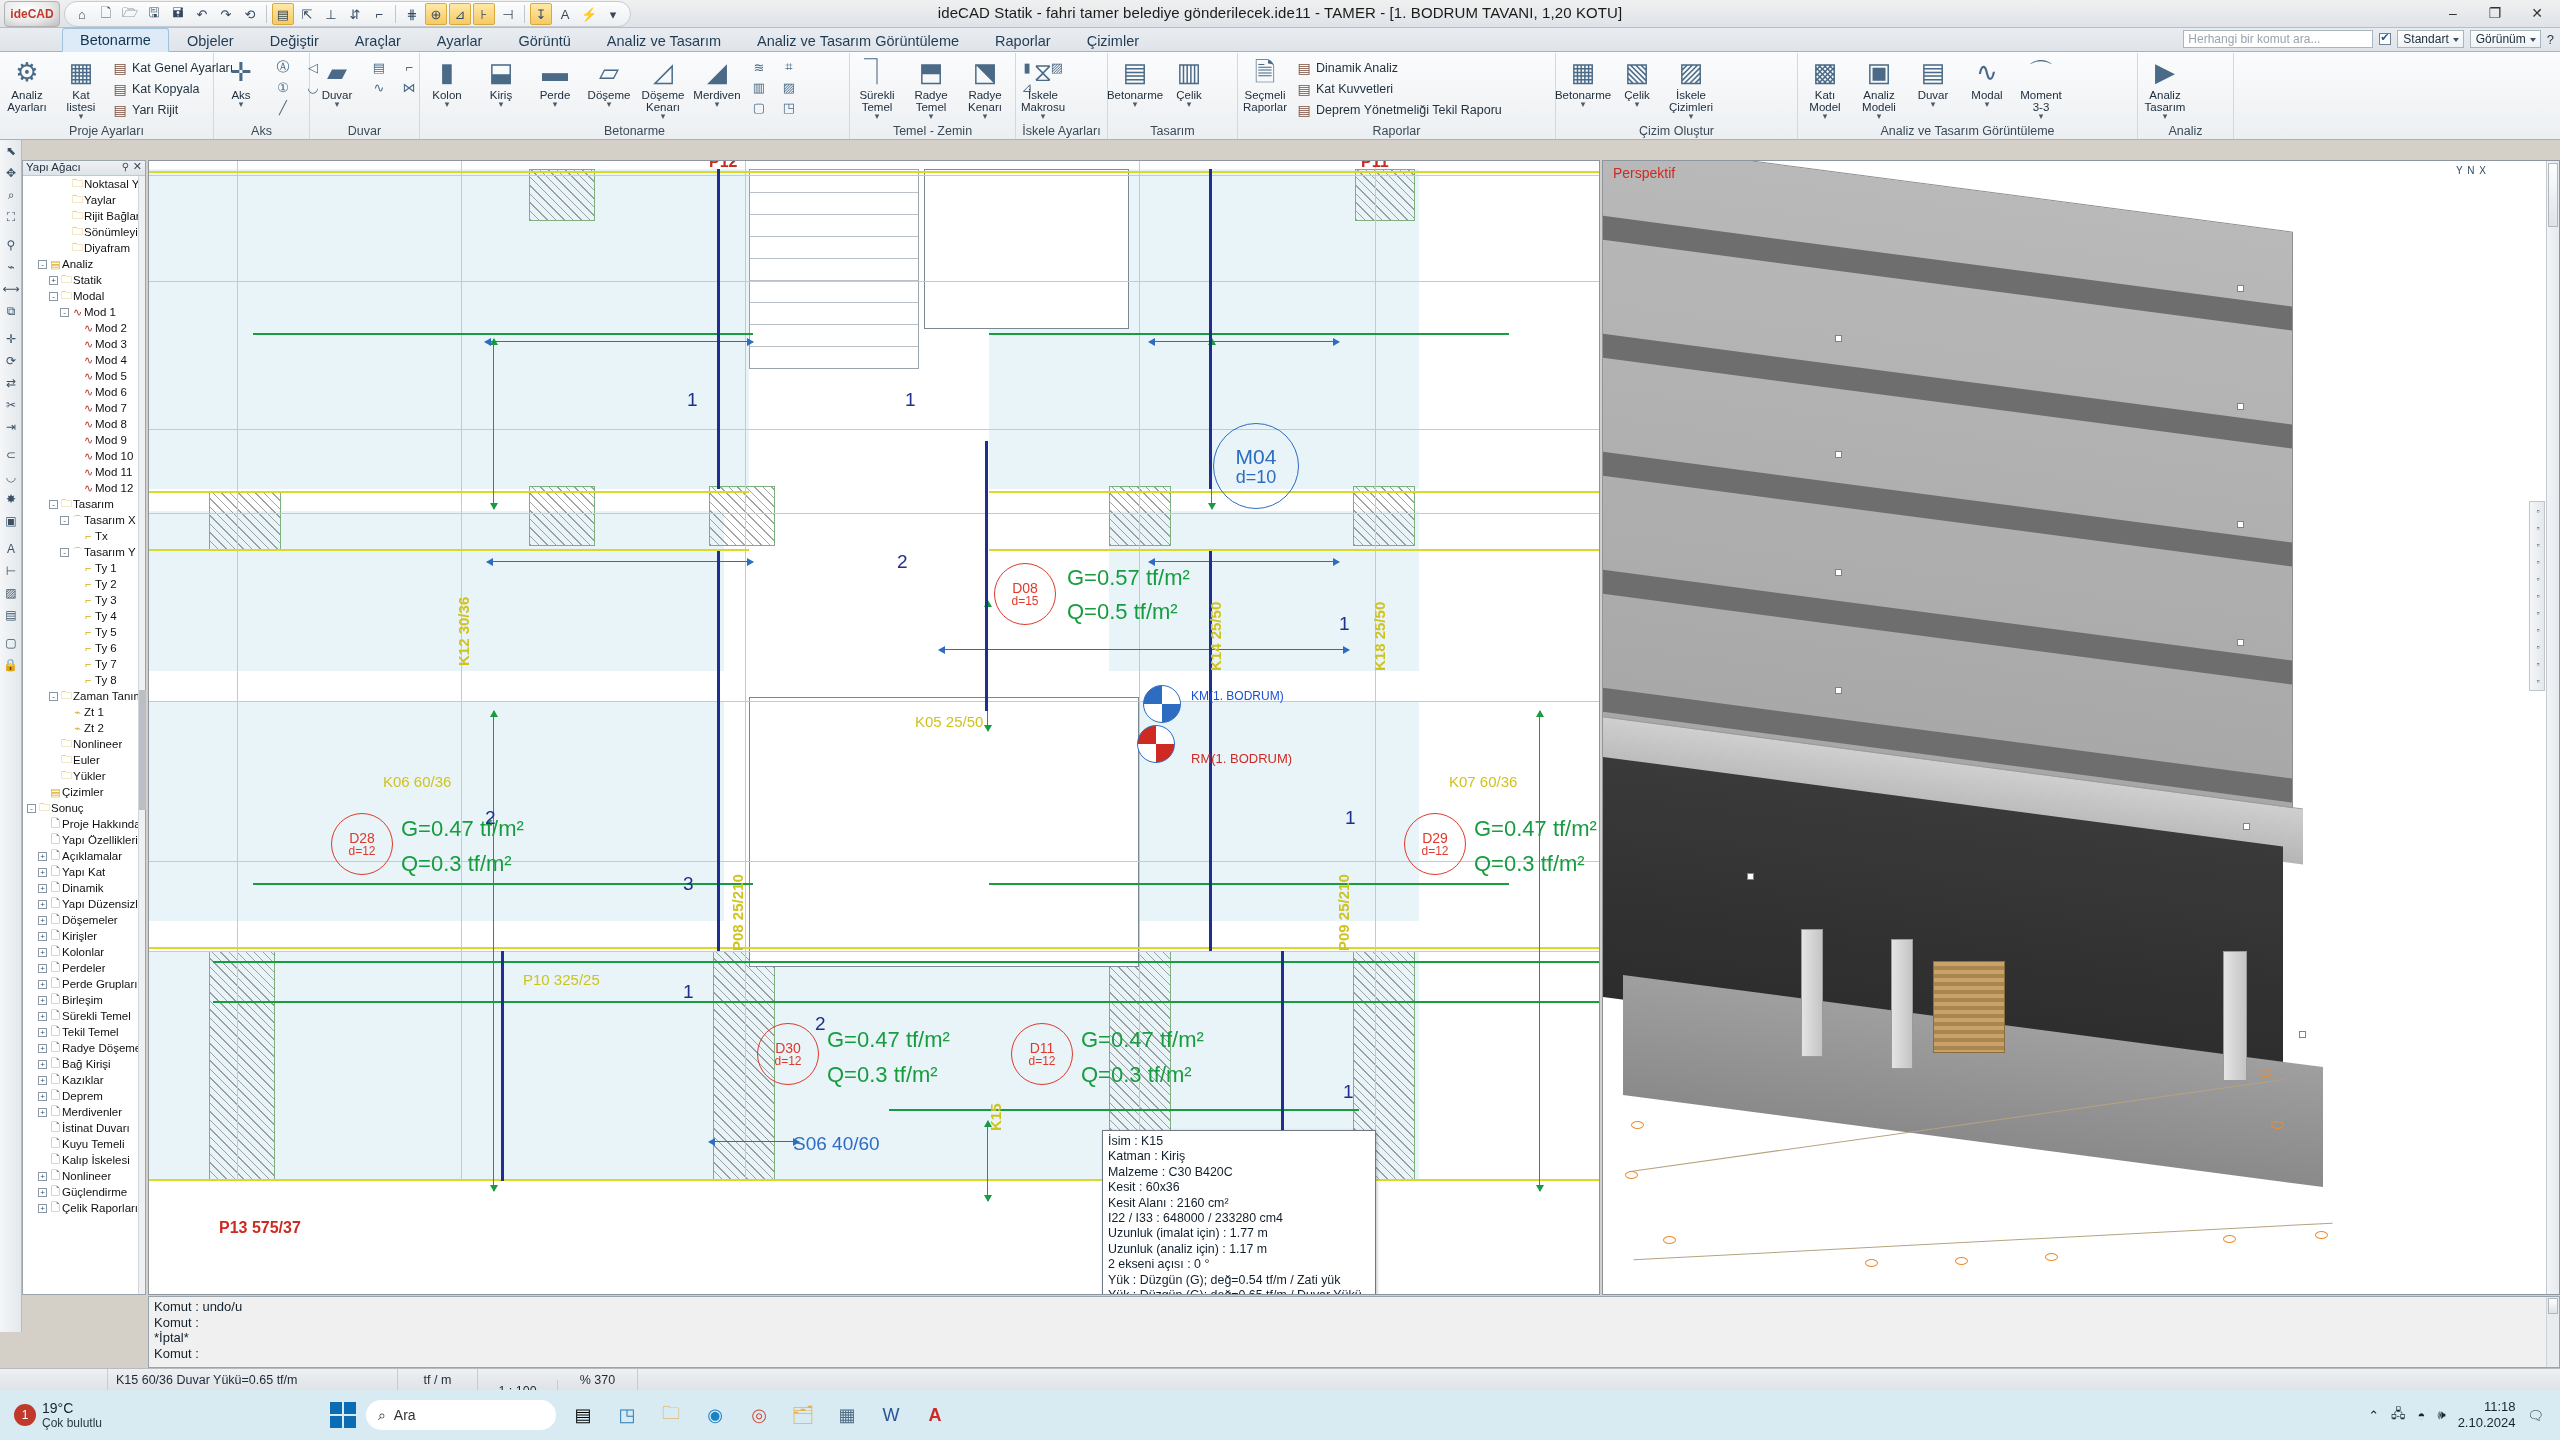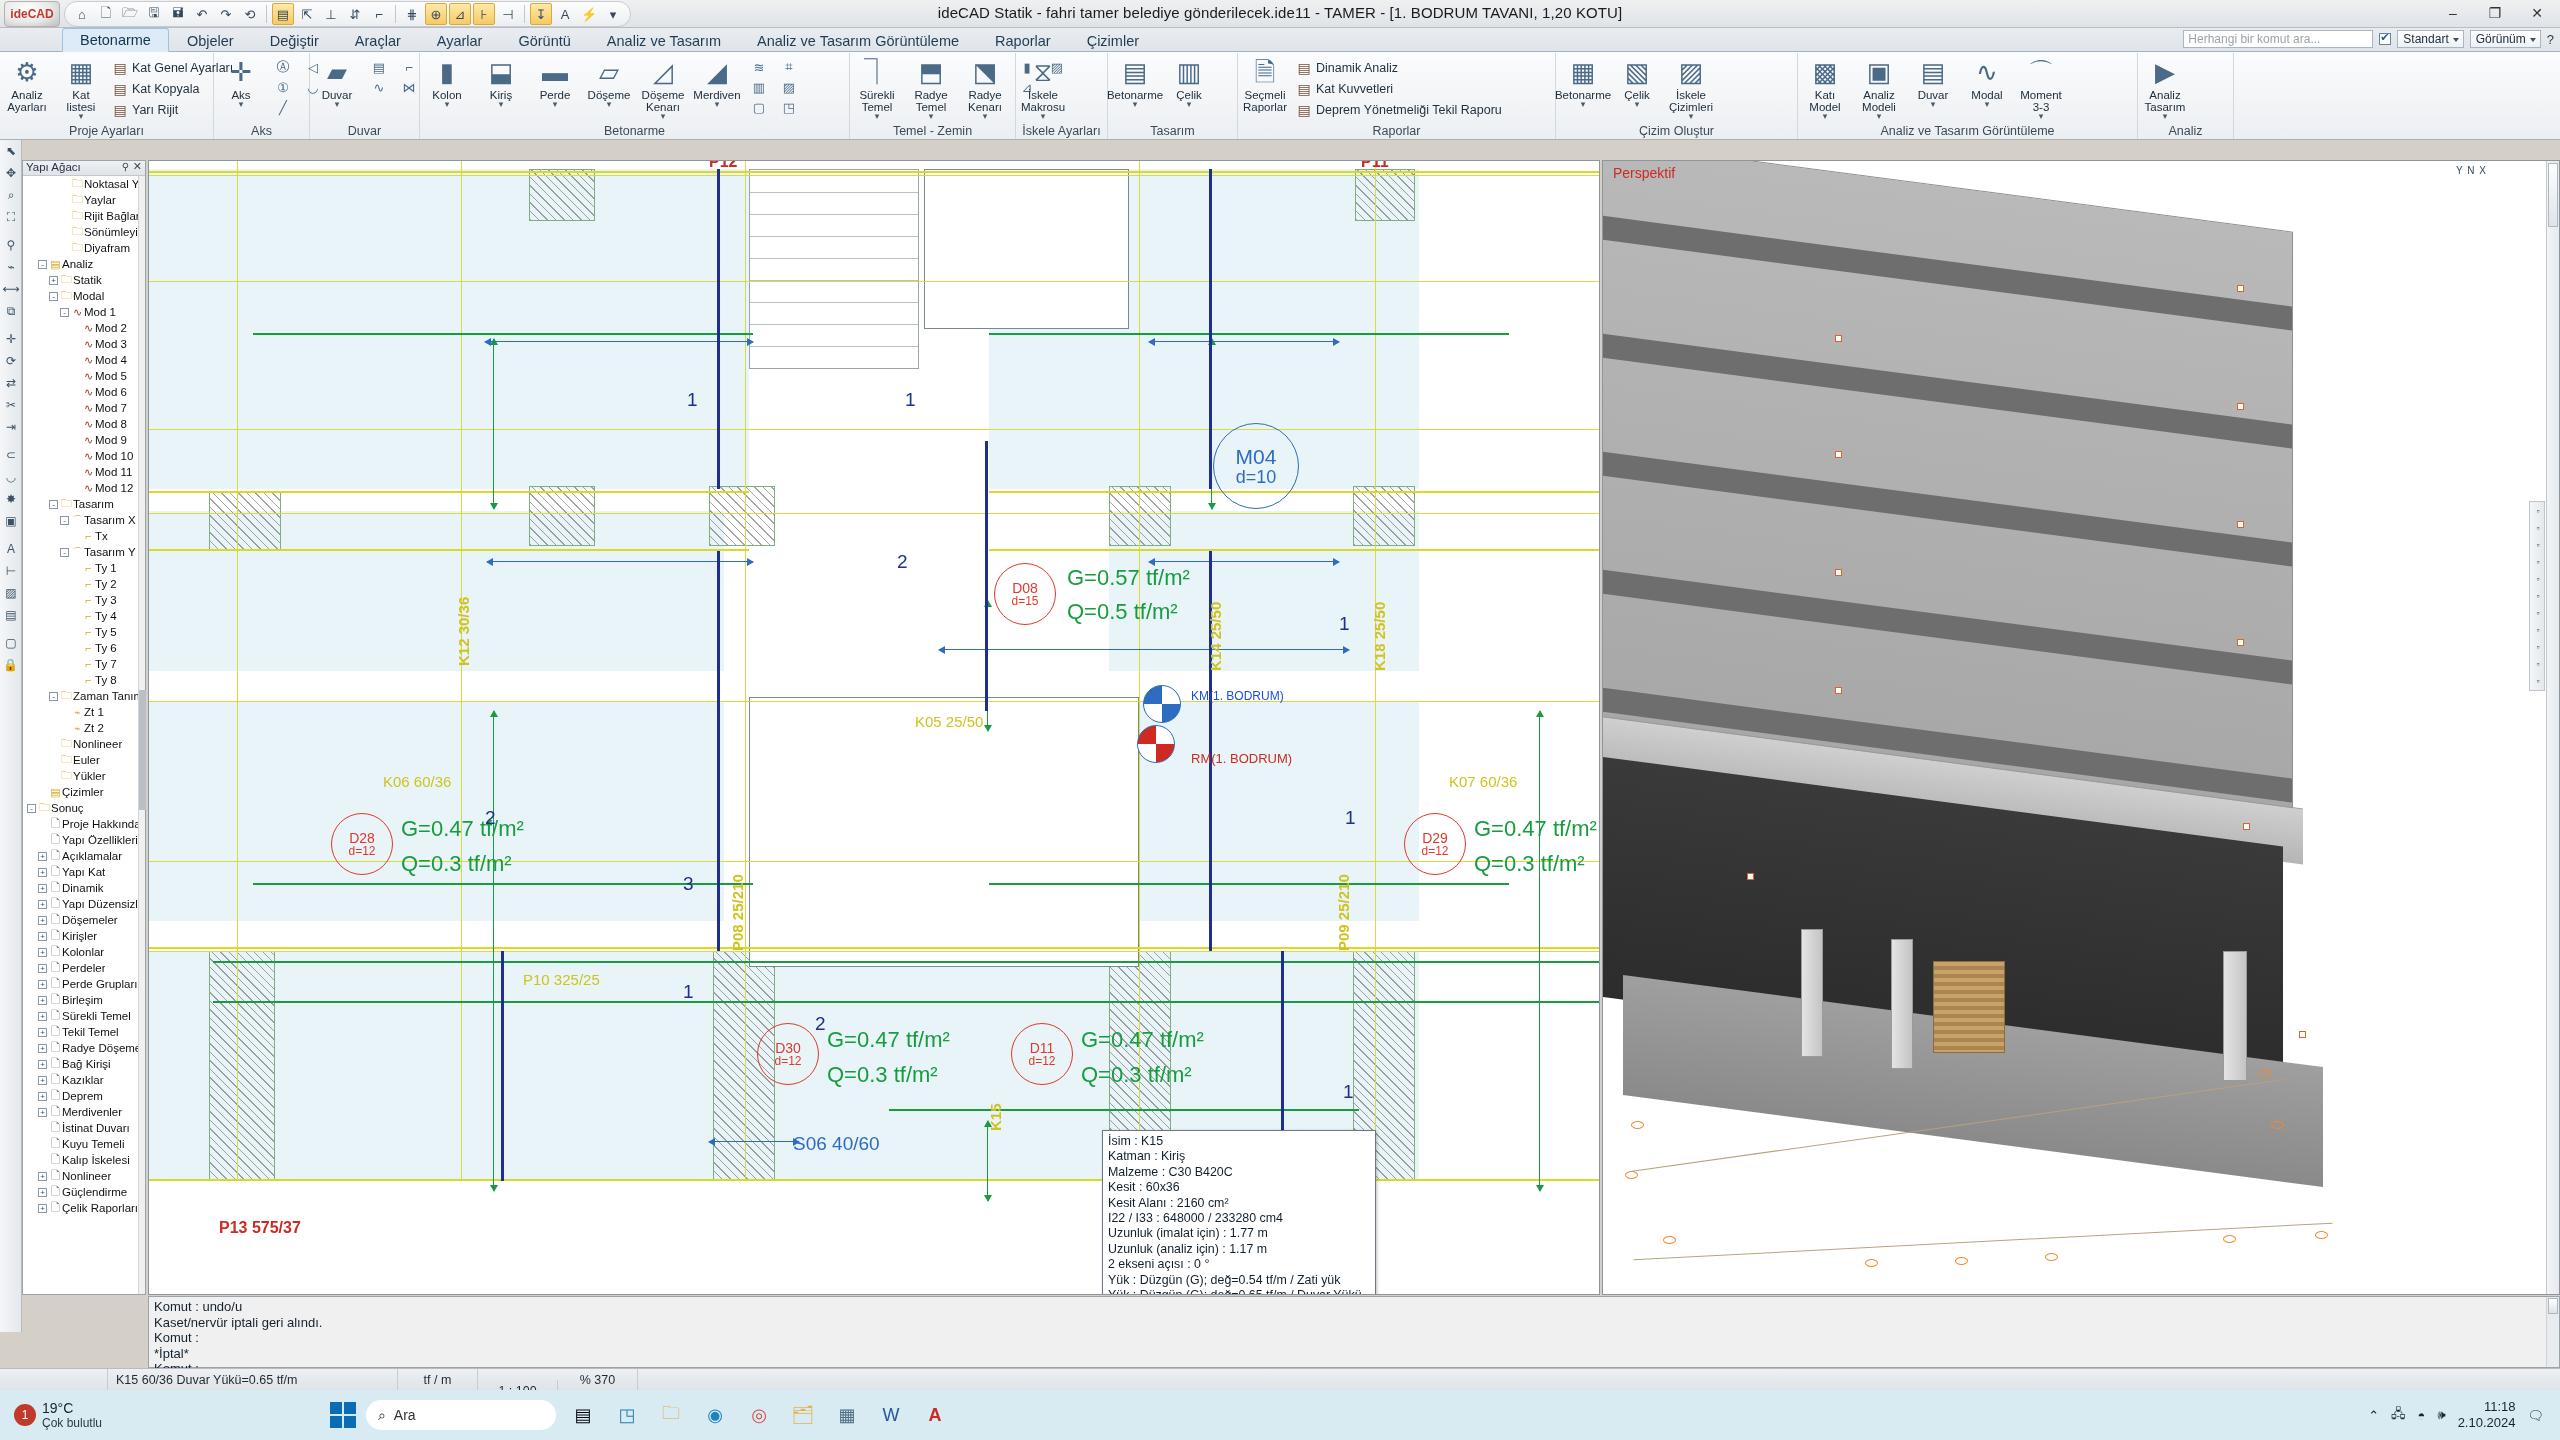--- a/index.html
+++ b/index.html
@@ -1274,21 +1274,20 @@
     <div class="rightscroll">
         <div class="thumb"></div>
       </div>
   </div>
 
   <div class="cmdarea" id="cmdarea">
     <div class="cmdscroll">
         <div class="thumb"></div>
       </div>
   <div>Komut : undo/u</div>
-      <div>Kaset/nervür iptali geri alındı.</div>
       <div>Komut :</div>
       <div>*İptal*</div>
       <div>Komut :</div>
     </div>
 
   <div class="statusbar">
     <div class="cell" style="width:108px;"></div>
     <div class="cell" style="width:290px;">K15 60/36 Duvar Yükü=0.65 tf/m</div>
     <div class="cell" style="width:80px;justify-content:center;">tf / m</div>
     <div class="cell" style="width:80px;justify-content:center;margin-top:23px;">1 : 100</div>

